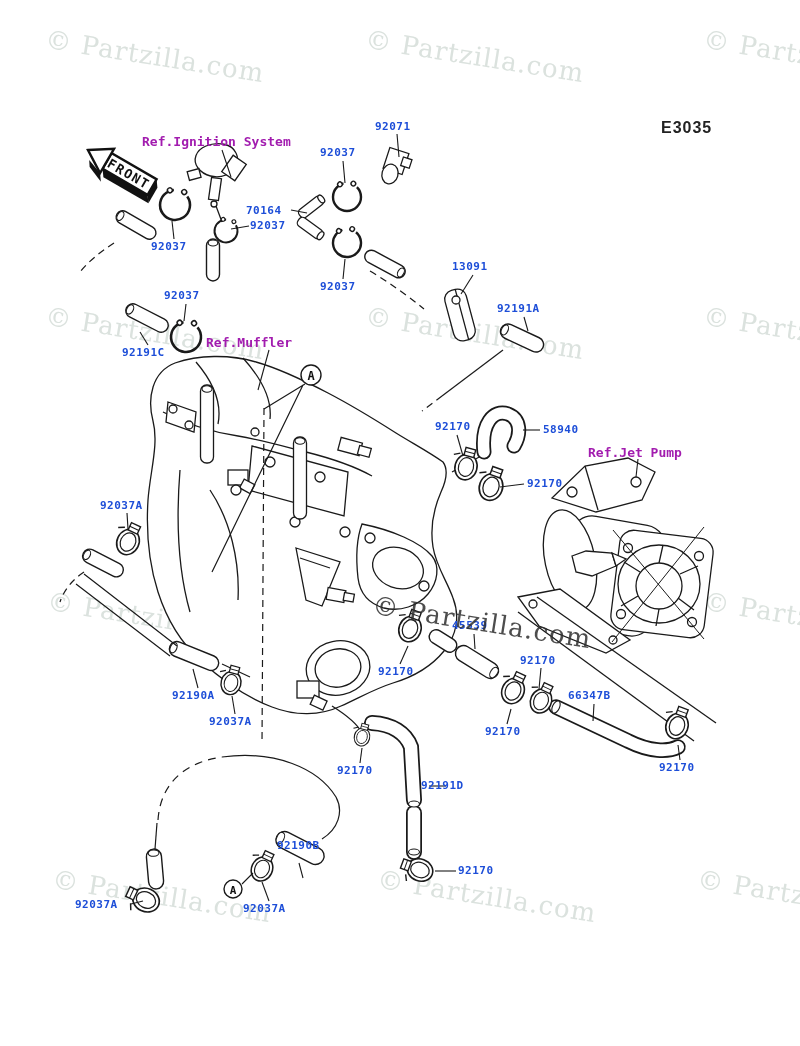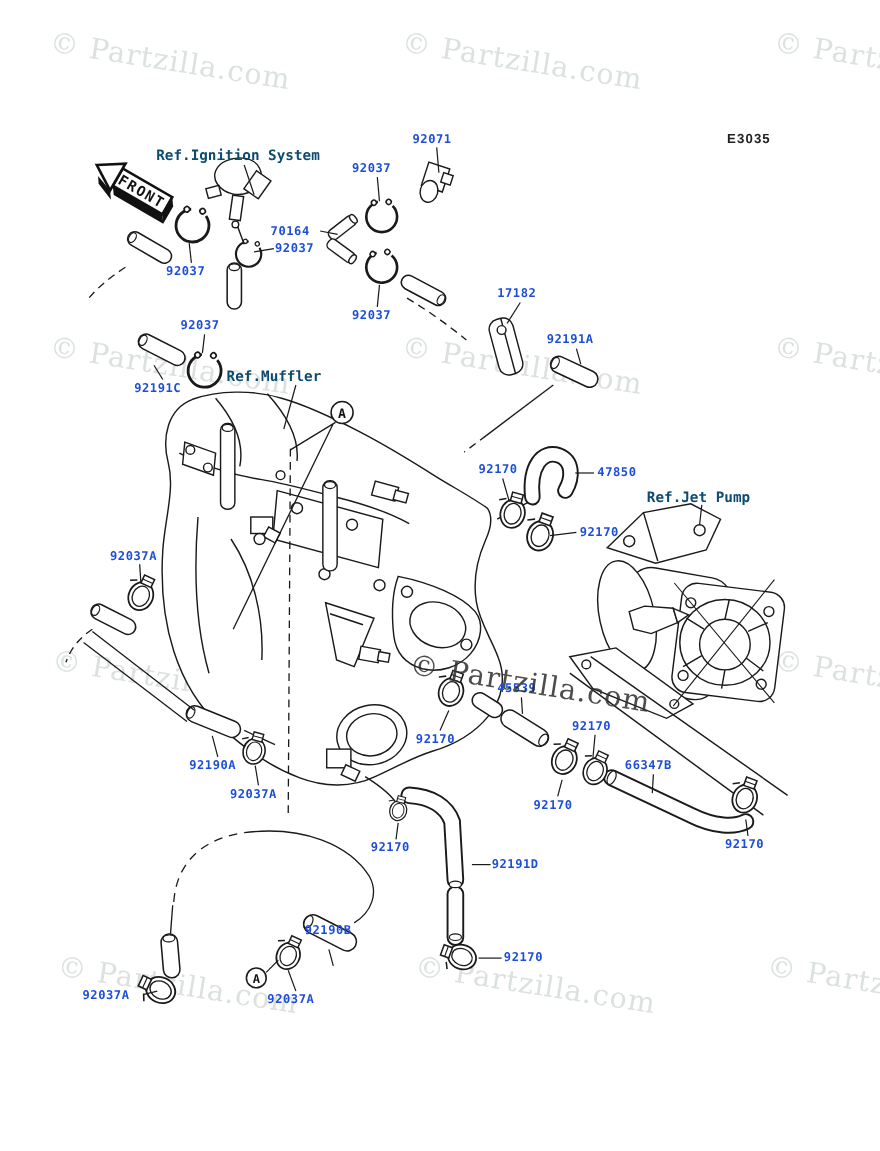--- a/index.html
+++ b/index.html
@@ -4,23 +4,23 @@
 <style>
   html,body{margin:0;padding:0;background:#fff;}
   .stage{position:relative;width:800px;height:1046px;background:#ffffff;overflow:hidden;
          font-family:"DejaVu Sans Mono",monospace;}
   .wm{position:absolute;font-family:"DejaVu Serif",serif;font-size:26px;letter-spacing:1px;
       color:#dbe2de;white-space:nowrap;transform:rotate(9deg);transform-origin:0 0;z-index:0;}
   .wm-dark{color:#2e2e2e;opacity:.85;z-index:5;}
   svg.art{position:absolute;left:0;top:0;z-index:1;}
   .plabel{position:absolute;font-weight:bold;font-size:11px;letter-spacing:.5px;color:#1d4ed8;
           white-space:nowrap;z-index:2;}
-  .rlabel{position:absolute;font-weight:bold;font-size:13px;letter-spacing:0;color:#0c4a6e;
+  .rlabel{position:absolute;font-weight:bold;font-size:13px;letter-spacing:0;color:#a21caf;
           white-space:nowrap;z-index:2;}
-  .code{position:absolute;font-family:"Liberation Sans",sans-serif;font-weight:bold;font-size:12px;
+  .code{position:absolute;font-family:"Liberation Sans",sans-serif;font-weight:bold;font-size:16px;
         letter-spacing:1px;color:#222;z-index:2;}
 </style>
 </head>
 <body>
 
 <div class="stage">
 
   <div class="wm" style="left:48px;top:24px">© Partzilla.com</div>
   <div class="wm" style="left:368px;top:24px">© Partzilla.com</div>
   <div class="wm" style="left:706px;top:24px">© Partzilla.com</div>
@@ -324,35 +324,35 @@
   <div class="rlabel" style="left:206px;top:335px">Ref.Muffler</div>
   <div class="rlabel" style="left:588px;top:445px">Ref.Jet Pump</div>
 
   <div class="plabel" style="left:375px;top:120px">92071</div>
   <div class="plabel" style="left:320px;top:146px">92037</div>
   <div class="plabel" style="left:246px;top:204px">70164</div>
   <div class="plabel" style="left:250px;top:219px">92037</div>
   <div class="plabel" style="left:151px;top:240px">92037</div>
   <div class="plabel" style="left:164px;top:289px">92037</div>
   <div class="plabel" style="left:320px;top:280px">92037</div>
-  <div class="plabel" style="left:452px;top:260px">17182</div>
+  <div class="plabel" style="left:452px;top:260px">13091</div>
   <div class="plabel" style="left:497px;top:302px">92191A</div>
   <div class="plabel" style="left:122px;top:346px">92191C</div>
   <div class="plabel" style="left:435px;top:420px">92170</div>
-  <div class="plabel" style="left:543px;top:423px">47850</div>
+  <div class="plabel" style="left:543px;top:423px">58940</div>
   <div class="plabel" style="left:527px;top:477px">92170</div>
   <div class="plabel" style="left:100px;top:499px">92037A</div>
   <div class="plabel" style="left:172px;top:689px">92190A</div>
   <div class="plabel" style="left:209px;top:715px">92037A</div>
   <div class="plabel" style="left:378px;top:665px">92170</div>
   <div class="plabel" style="left:452px;top:619px">45539</div>
   <div class="plabel" style="left:520px;top:654px">92170</div>
   <div class="plabel" style="left:568px;top:689px">66347B</div>
   <div class="plabel" style="left:485px;top:725px">92170</div>
   <div class="plabel" style="left:659px;top:761px">92170</div>
   <div class="plabel" style="left:337px;top:764px">92170</div>
-  <div class="plabel" style="left:447px;top:779px">92191D</div>
+  <div class="plabel" style="left:421px;top:779px">92191D</div>
   <div class="plabel" style="left:458px;top:864px">92170</div>
   <div class="plabel" style="left:277px;top:839px">92190B</div>
   <div class="plabel" style="left:75px;top:898px">92037A</div>
   <div class="plabel" style="left:243px;top:902px">92037A</div>
 
 </div>
 
 </body></html>

